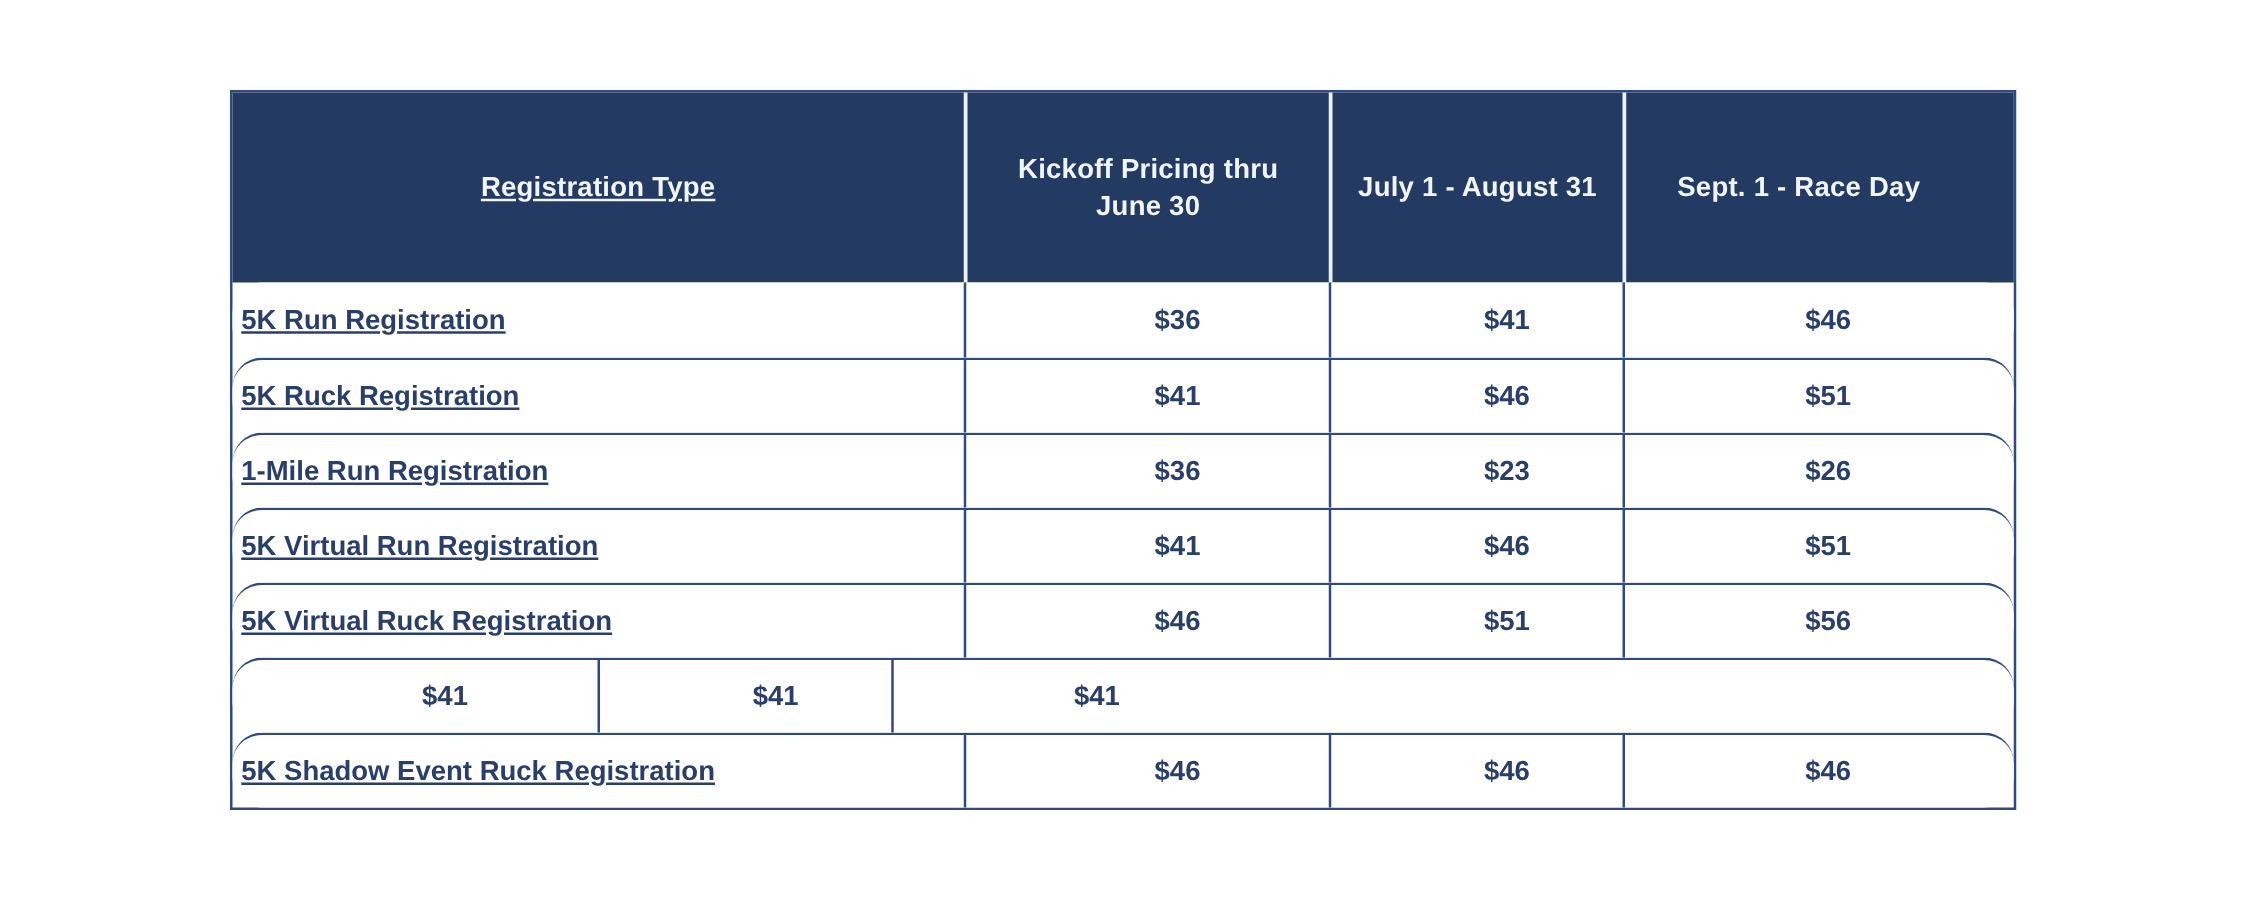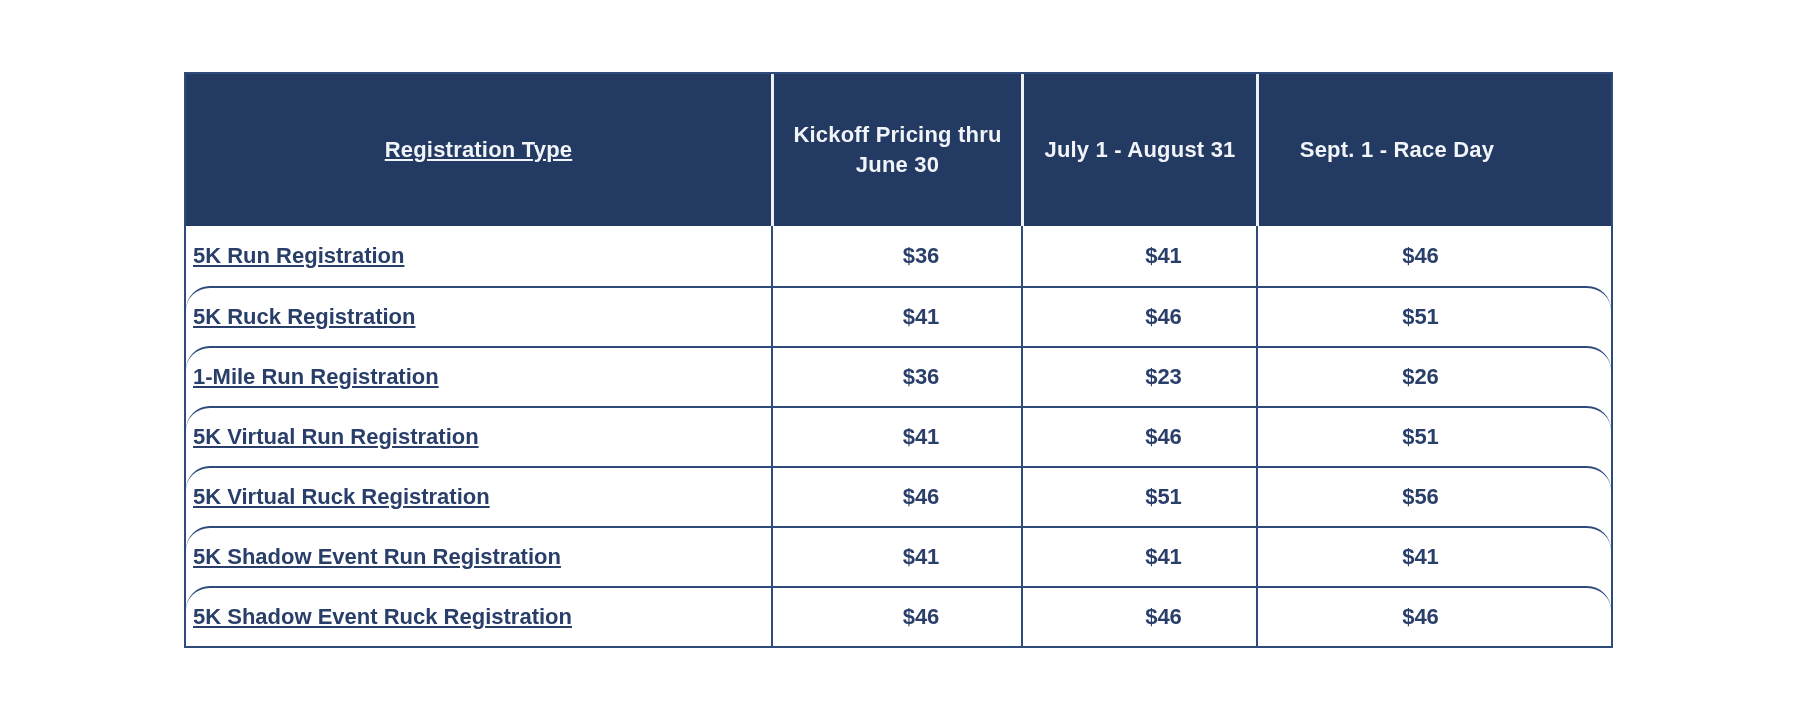--- a/index.html
+++ b/index.html
@@ -34,21 +34,21 @@
     text-align: center;
     color: #f1f4f8;
     font-size: 22px;
     font-weight: bold;
     line-height: 30px;
     white-space: pre-line;
     letter-spacing: 0.2px;
   }
   .header-cell + .header-cell { border-left: 3px solid #eef1f6; }
   .col-1 { width: 585px; text-decoration: underline; }
-  .col-2 { width: 250px; }
+  .col-2 { width: 292px; }
   .col-3 { width: 235px; }
   .col-4 { width: 279px; }
 
   .body-rows { display: flex; flex-direction: column; flex: 1; }
   .table-row {
     display: flex;
     height: 60px;
     border-top: 2px solid #2e4b7c;
     background: #ffffff;
     border-radius: 24px;
@@ -110,21 +110,20 @@
       </div>
 
       <div class="table-row">
         <div class="cell label col-1">5K Virtual Ruck Registration</div>
         <div class="cell price col-2">$46</div>
         <div class="cell price col-3">$51</div>
         <div class="cell price col-4">$56</div>
       </div>
 
       <div class="table-row">
-        <div class="cell label col-1">5K Shadow Event Run Registration</div>
         <div class="cell price col-2">$41</div>
         <div class="cell price col-3">$41</div>
         <div class="cell price col-4">$41</div>
       </div>
 
       <div class="table-row">
         <div class="cell label col-1">5K Shadow Event Ruck Registration</div>
         <div class="cell price col-2">$46</div>
         <div class="cell price col-3">$46</div>
         <div class="cell price col-4">$46</div>

